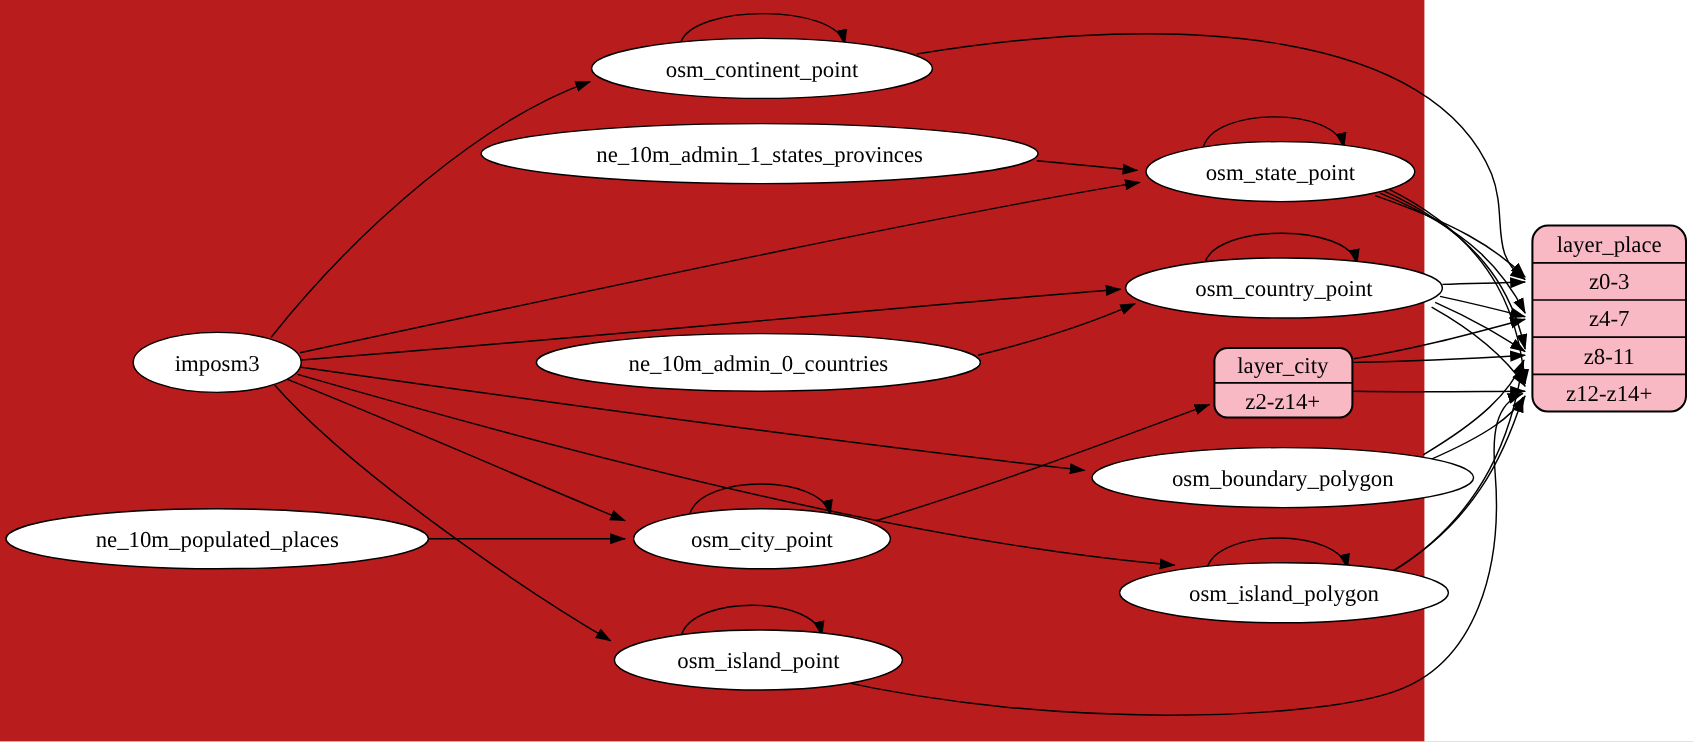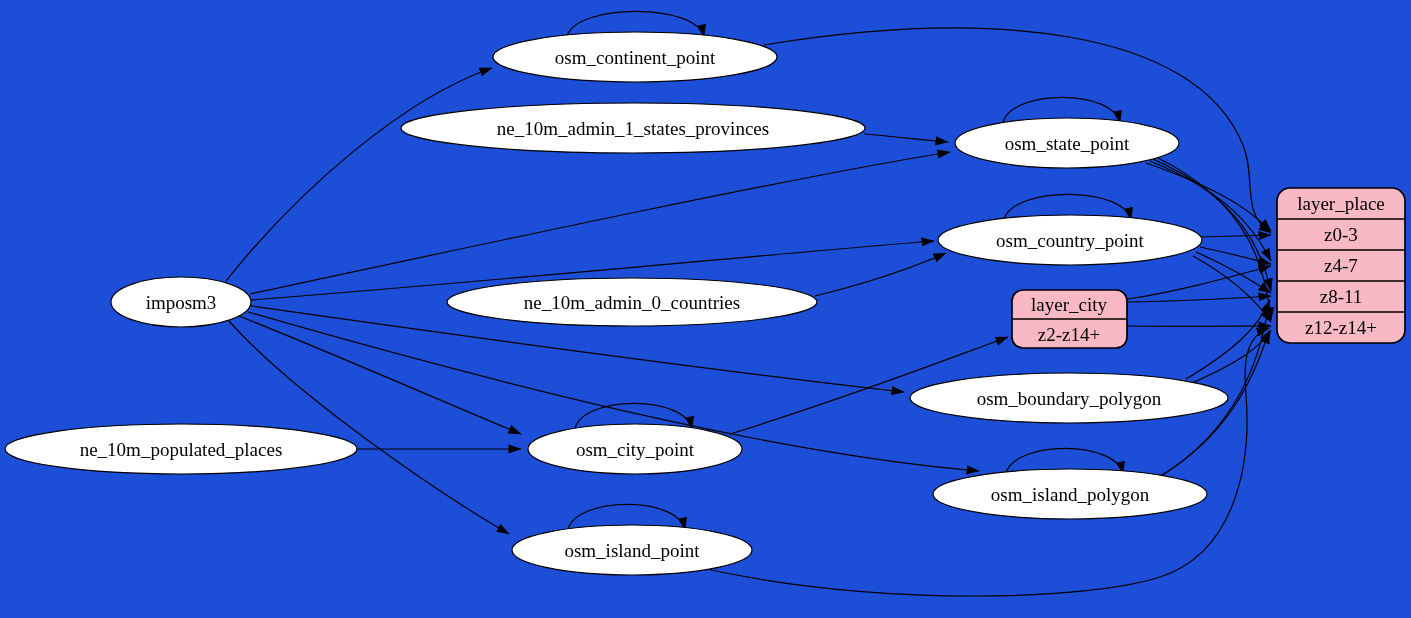--- a/index.html
+++ b/index.html
@@ -1,16 +1,16 @@
 <!DOCTYPE html>
 <html><head>
 <meta charset="utf-8">
 <style>
   html,body{margin:0;padding:0;background:#ffffff;}
-  .stage{width:1411px;height:618px;position:relative;background:#1d4ed8;}
+  .stage{width:1187px;height:618px;position:relative;background:#b91c1c;}
   svg{display:block;}
   .edge{fill:none;stroke:#000000;stroke-width:1.2;}
   .node-ellipse{fill:#ffffff;stroke:#000000;stroke-width:1.2;}
   .node-label{font-family:"Liberation Serif","DejaVu Serif",serif;font-size:19px;fill:#000000;
               text-anchor:middle;}
   .record-box{fill:#f9b9c4;stroke:#000000;stroke-width:1.7;}
   .record-divider{stroke:#000000;stroke-width:1.4;}
   .record-label{font-family:"Liberation Serif","DejaVu Serif",serif;font-size:19px;fill:#000000;
                 text-anchor:middle;}
 </style>

